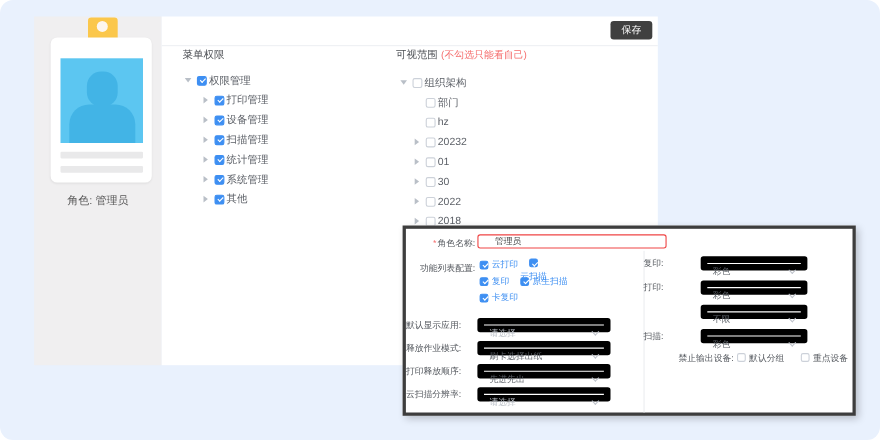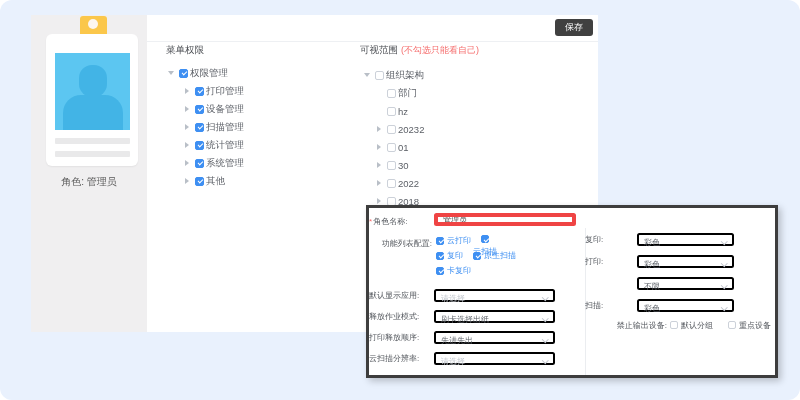--- a/index.html
+++ b/index.html
@@ -43,33 +43,33 @@
   .cb.checked { background:#3e8ff2; border-color:#3e8ff2; }
   .cb.checked::after { content:''; position:absolute; left:1.5px; top:1.8px; width:4.2px; height:2.2px; border-left:1.2px solid #fff; border-bottom:1.2px solid #fff; transform:rotate(-45deg); }
   .tree-label { margin-left:2px; font-size:9.5px; color:#5b5f66; white-space:nowrap; }
 
   
   .detail-panel { position:absolute; left:366px; top:205px; width:412px; height:173px; background:#ffffff; border:3px solid #3d3d3d; box-shadow:3px 3px 7px rgba(0,0,0,0.22); z-index:5; }
   .dp-inner { position:relative; width:100%; height:100%; }
   .req { color:#f56c6c; margin-right:1px; }
   .fl-label { font-size:8px; color:#53575d; white-space:nowrap; }
   .rolename-row { position:absolute; left:0; top:5px; height:14px; }
-  .rolename-label { position:absolute; left:0; top:3px; width:63px; text-align:left; }
-  .rolename-input { position:absolute; left:65px; top:0; width:142px; height:13px; border:4px solid #ef4444; border-radius:2.5px; font-size:8px; color:#444; padding:0 5px; font-family:inherit; outline:none; }
+  .rolename-label { position:absolute; left:0; top:3px; width:63px; text-align:right; }
+  .rolename-input { position:absolute; left:65px; top:0; width:172px; height:13px; border:1px solid #ef4444; border-radius:2.5px; font-size:8px; color:#444; padding:0 15px; font-family:inherit; outline:none; }
   .feature-label { position:absolute; left:0; top:30px; width:63px; text-align:right; }
   .feature-area { position:absolute; left:0; top:0; }
   .feat-opt { position:absolute; display:flex; align-items:center; gap:3px; cursor:pointer; }
   .feat-opt .cb { width:8px; height:8px; }
   .feat-opt-label { font-size:8px; color:#3e8ff2; white-space:nowrap; }
 
   .fields-col { position:absolute; display:flex; flex-direction:column; }
   .left-fields { left:0; top:81px; gap:8px; }
   .field-row { display:flex; align-items:center; height:13px; }
   .field-row .flabel { width:63px; text-align:left; font-size:8px; color:#53575d; flex:none; white-space:nowrap; }
-  .select { position:relative; margin-left:2px; width:121px; height:13px; border:2px solid #000000; border-radius:2.5px; background:#fff; cursor:pointer; }
+  .select { position:relative; margin-left:2px; width:121px; height:13px; border:6px solid #000000; border-radius:2.5px; background:#fff; cursor:pointer; }
   .sel-value { position:absolute; left:5px; top:2px; font-size:8px; color:#5a5f66; white-space:nowrap; }
   .sel-value.placeholder { color:#bfc4cb; }
   .sel-arrow { position:absolute; right:6px; top:3.5px; width:4.5px; height:4.5px; border-right:1px solid #c0c4cc; border-bottom:1px solid #c0c4cc; transform:rotate(45deg); }
 
   .v-divider { position:absolute; left:216px; top:20px; width:1px; height:147px; background:#ebedf0; }
 
   .right-fields { left:216px; top:25px; }
   .right-fields .field-row { margin-top:9px; }
   .right-fields .field-row:first-child { margin-top:0; }
   .right-fields .flabel { width:47px; }

